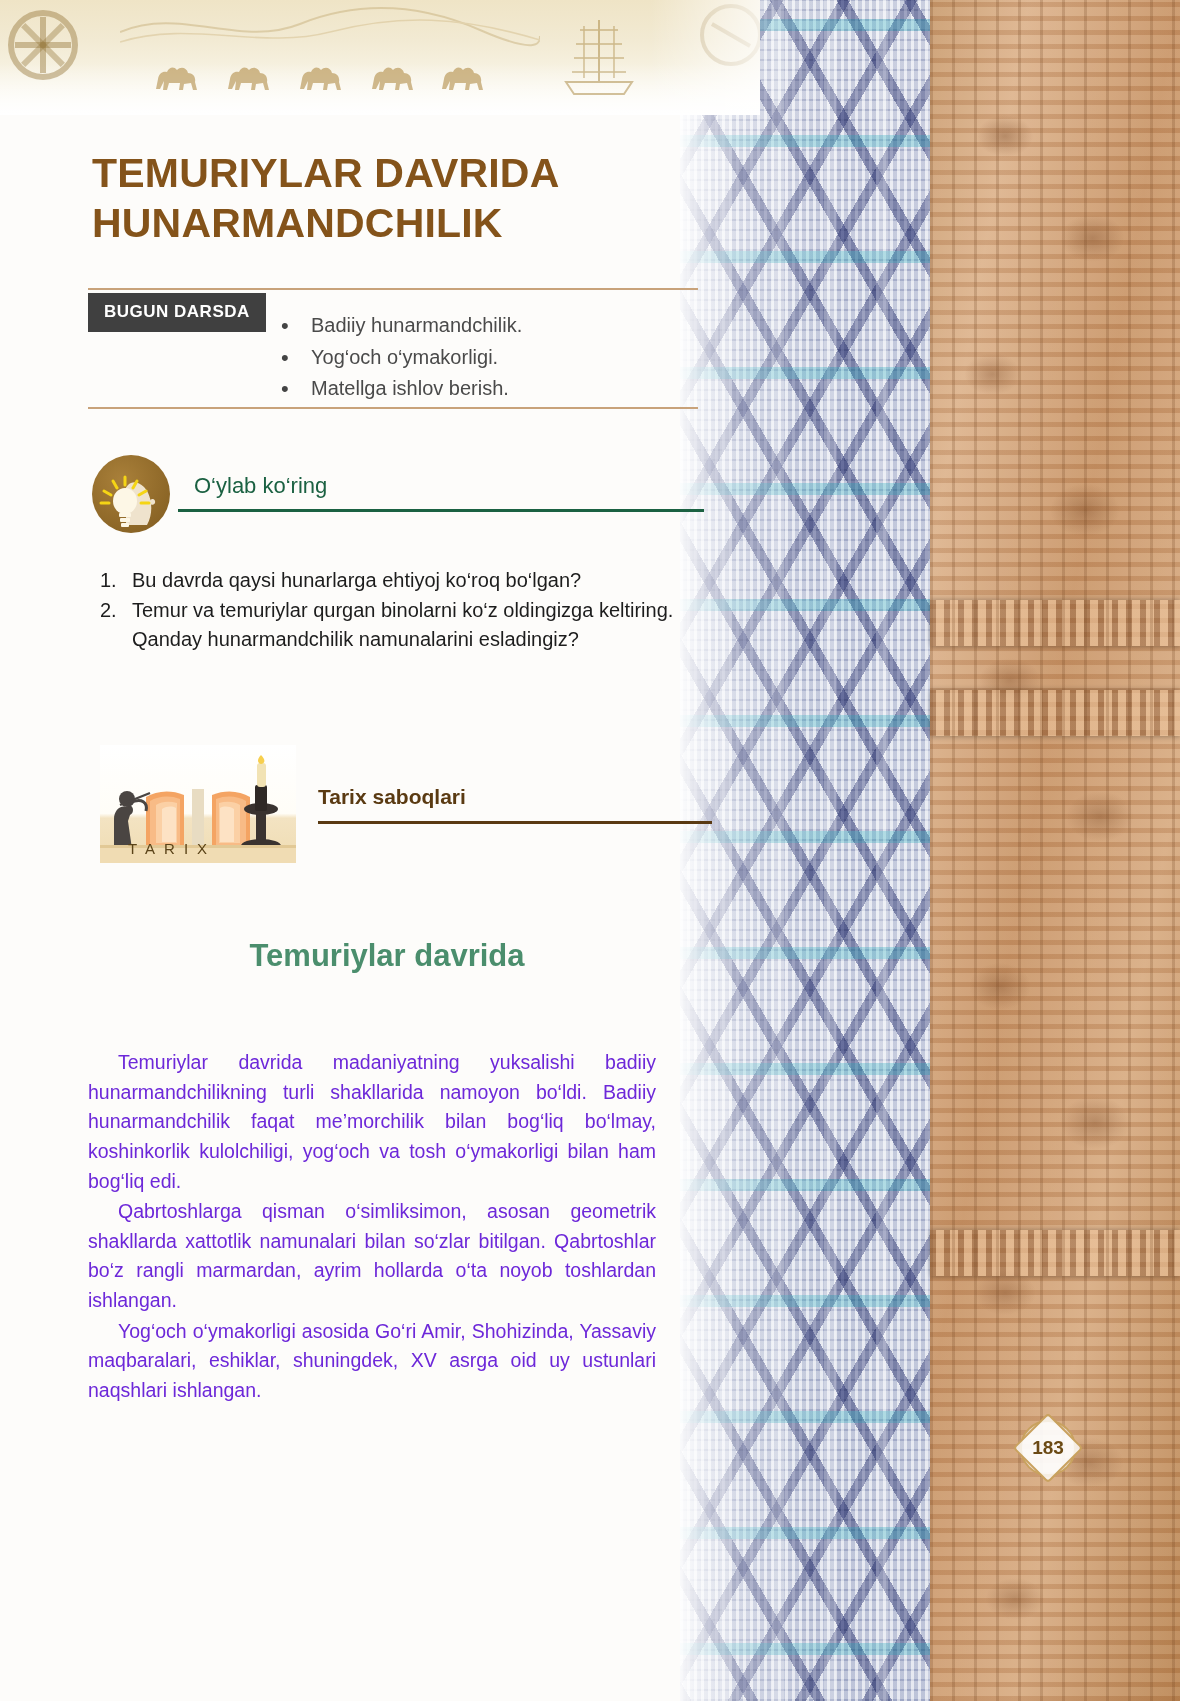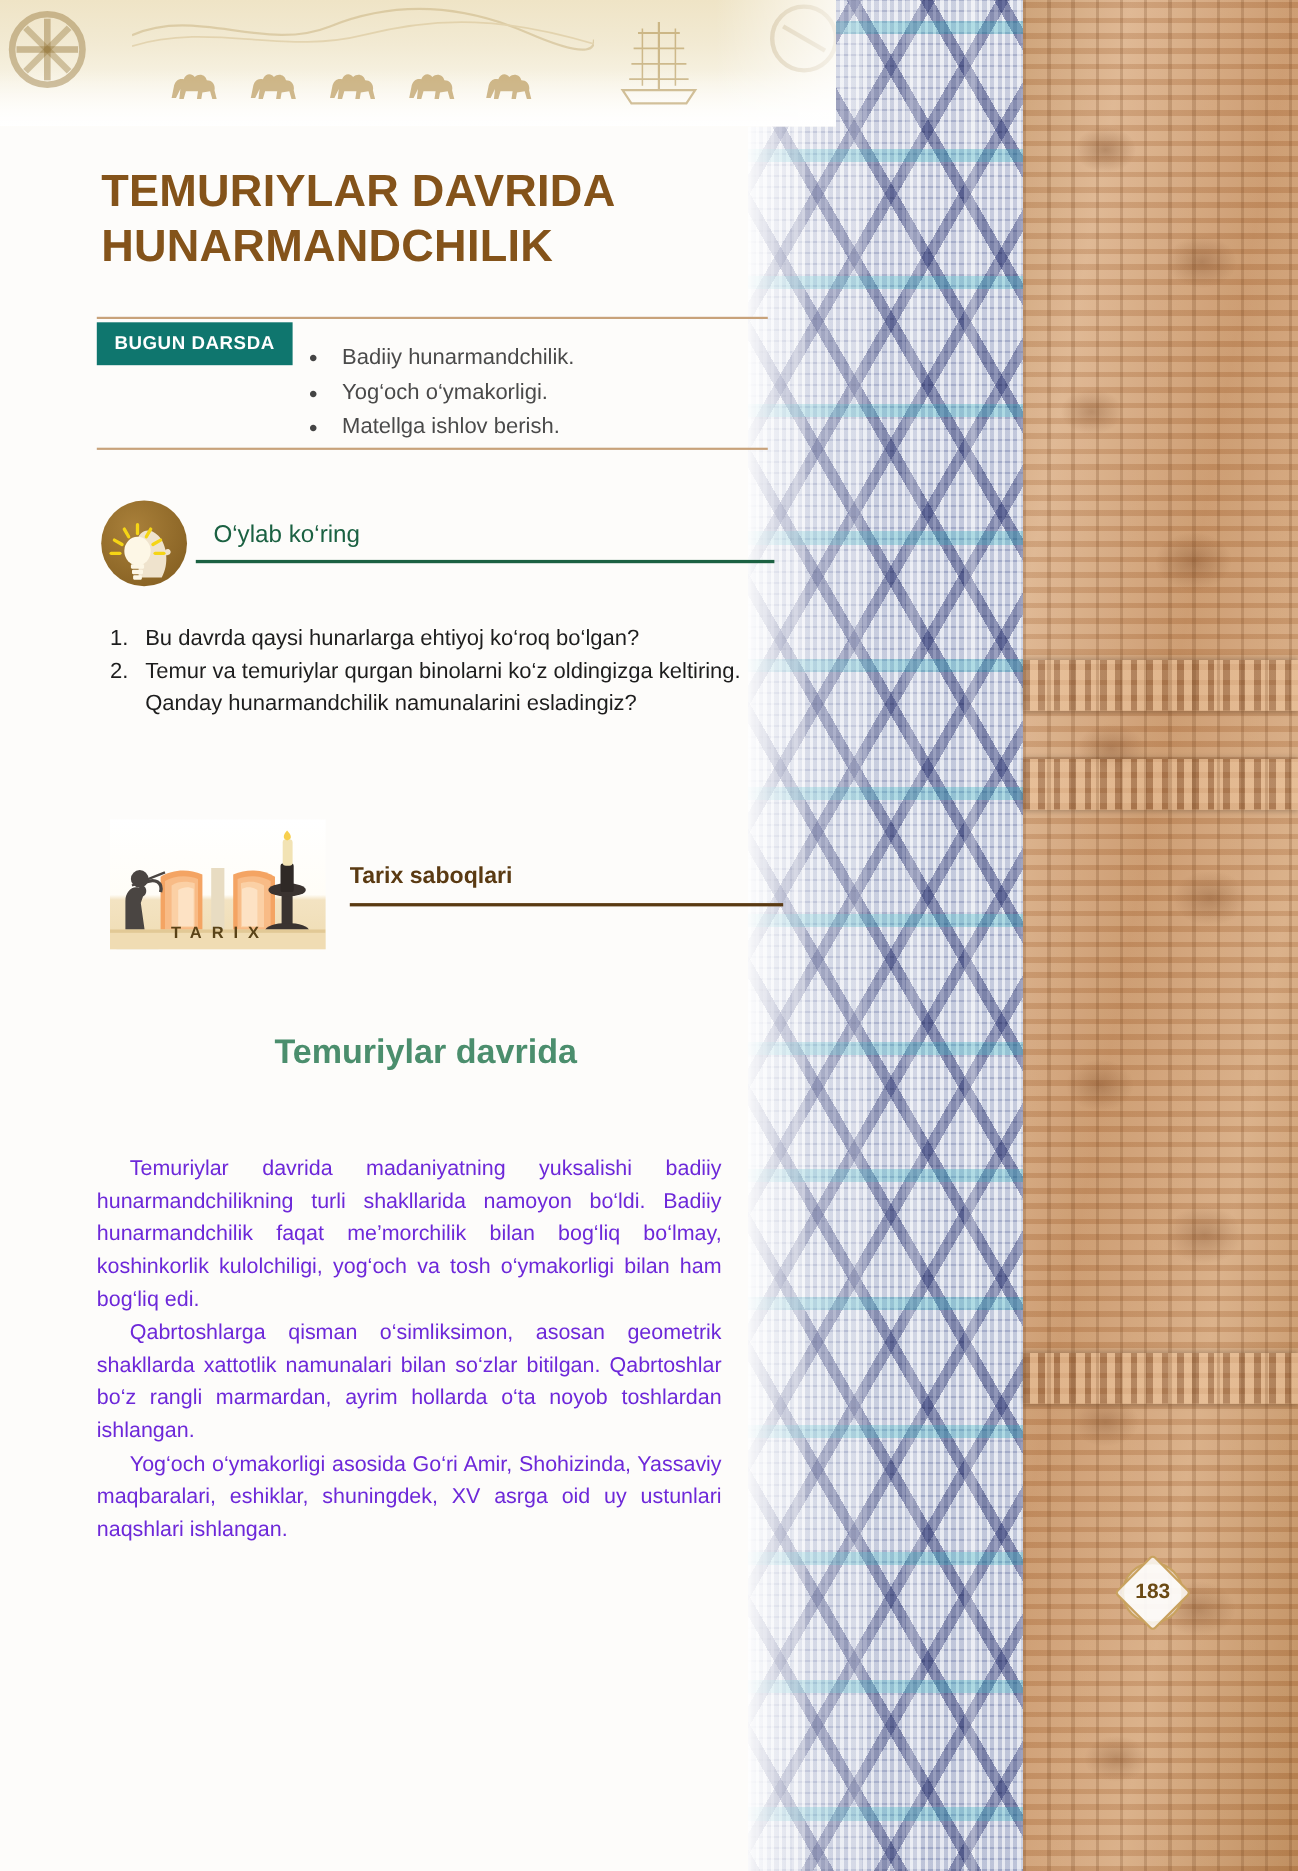--- a/index.html
+++ b/index.html
@@ -157,21 +157,21 @@
     position:absolute; left: 92px; top: 148px; width: 600px;
     font-size: 41px; font-weight: 800; line-height: 1.22;
     color: #84531a; letter-spacing: .2px;
   }
 
   
   .today-block { position:absolute; left: 88px; top: 288px; width: 610px; }
   .today-rule-top { height:2px; background:#c8a27a; width:610px; position:absolute; top:0; left:0; }
   .today-rule-bot { height:2px; background:#c8a27a; width:610px; position:absolute; top:119px; left:0; }
   .today-badge {
-    position:absolute; left:0; top:5px; background:#0f766e; color:#fff;
+    position:absolute; left:0; top:5px; background:#404040; color:#fff;
     font-size:17px; font-weight:700; letter-spacing:.5px;
     padding: 9px 16px 10px 16px;
   }
   .today-list { position:absolute; left:185px; top:22px; list-style:none; }
   .today-list li {
     font-size: 20px; color:#4a4a4a; line-height: 1.58;
     position: relative; padding-left: 38px;
   }
   .today-list li::before {
     content:"•"; position:absolute; left: 8px; top:-1px; color:#444; font-size:22px;
@@ -203,22 +203,22 @@
   .q-num { position:absolute; left:0; top:0; }
 
   
   .lessons { position:absolute; left:100px; top:745px; width:612px; height:120px; }
   .lessons-img {
     position:absolute; left:0; top:0; width:196px; height:118px; overflow:hidden;
     background: linear-gradient(180deg,#ffffff 0%, #fffdf7 58%, #f3e3c2 62%, #efdcb2 100%);
   }
   .lessons-img svg { position:absolute; left:0; top:0; width:196px; height:118px; }
   .lessons-tarix {
-    position:absolute; left:12px; bottom:6px; width:176px; text-align:center;
-    font-size:15px; font-weight:700; letter-spacing:9px; color:#5a4318;
+    position:absolute; left:28px; bottom:6px; width:176px; 
+    font-size:15px; font-weight:400; letter-spacing:9px; color:#5a4318;
   }
   .lessons-label {
     position:absolute; left:218px; top:40px;
     font-size:21px; font-weight:800; color:#5a3a12;
   }
   .lessons-rule {
     position:absolute; left:218px; top:76px; width:394px; height:3px; background:#5a3a12;
   }
 
   

